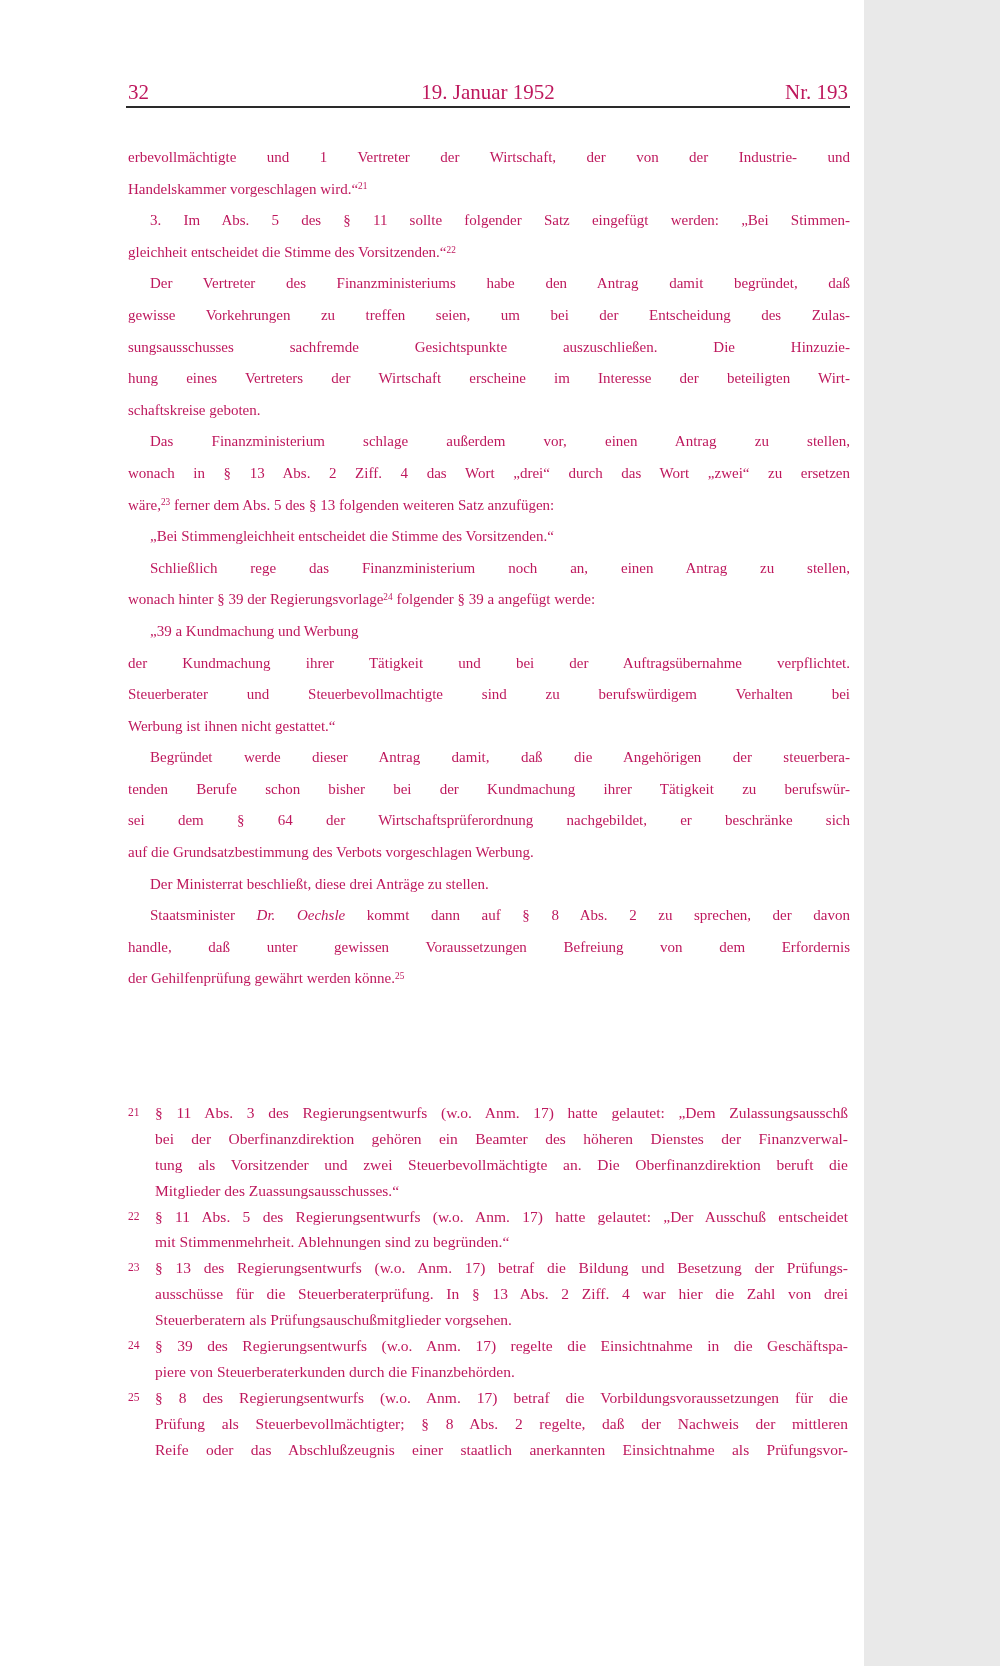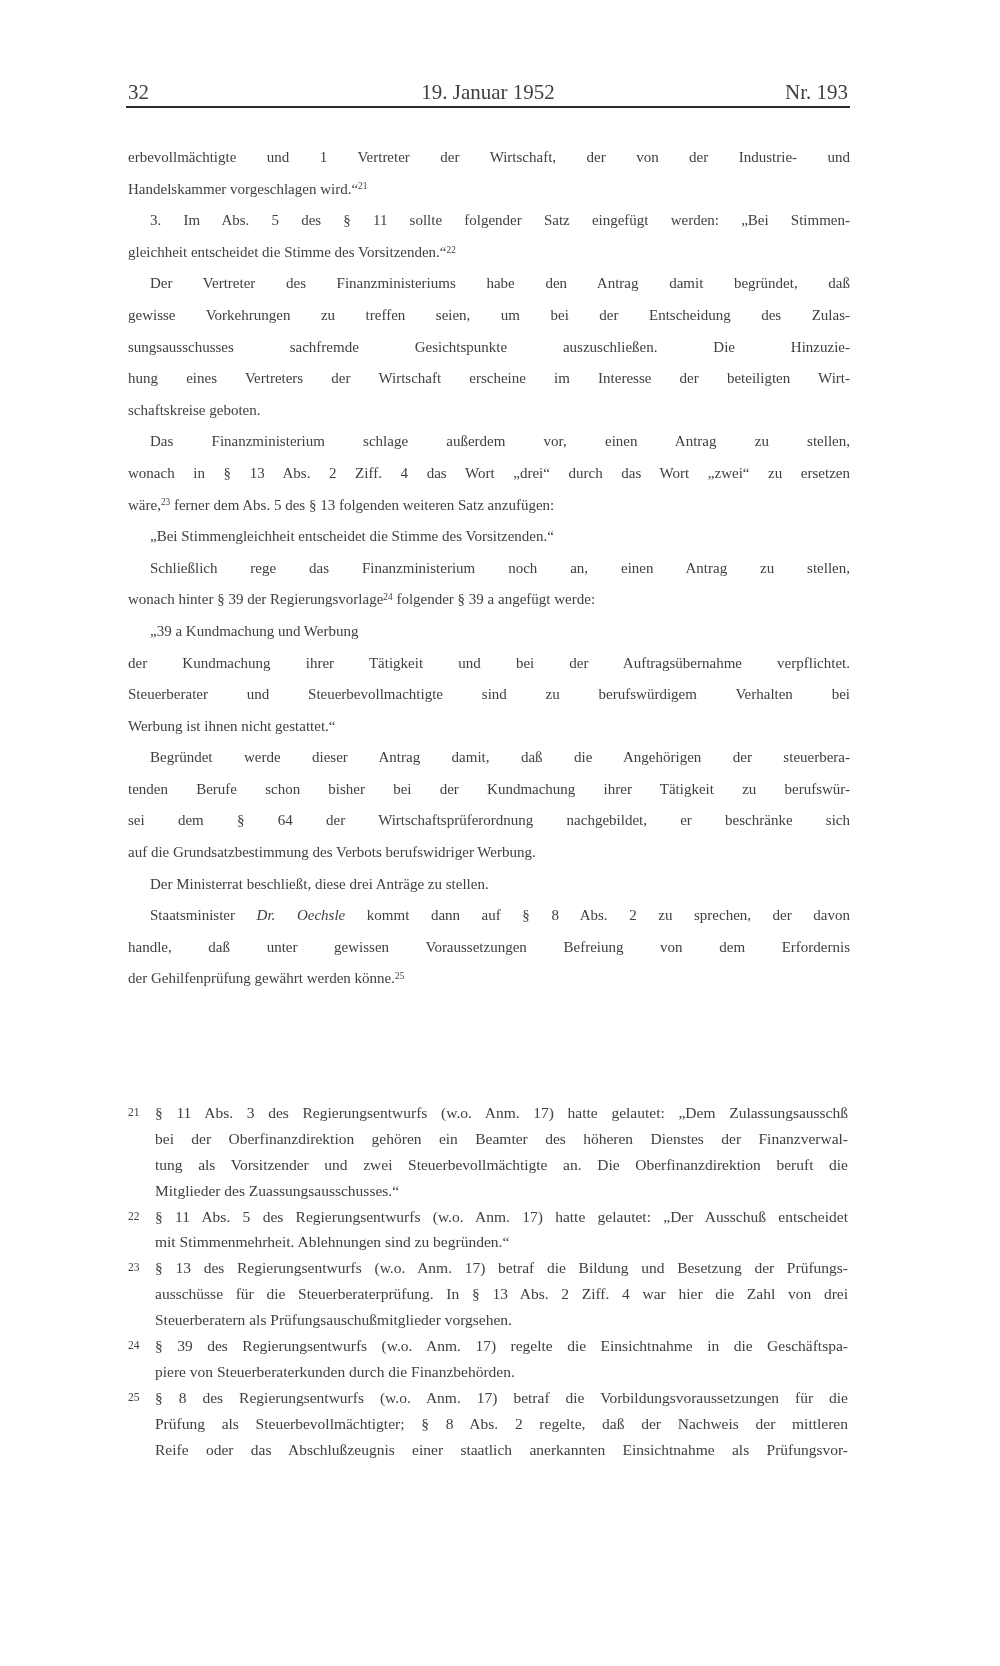--- a/index.html
+++ b/index.html
@@ -1,22 +1,22 @@
 <!DOCTYPE html>
 <html><head>
 <meta charset="utf-8">
 <style>
   html, body { margin: 0; padding: 0; background: #e9e9e9; }
   .page {
     position: relative;
-    width: 1000px;
+    width: 864px;
     height: 1666px;
     background: #ffffff;
     font-family: "Liberation Serif", "DejaVu Serif", serif;
-    color: #404040;
+    color: #be185d;
     overflow: hidden;
   }
 
   
   .head {
     position: absolute;
     top: 80px; left: 128px; width: 720px;
     display: flex; justify-content: space-between; align-items: baseline;
     font-size: 21px;
   }
@@ -113,21 +113,21 @@
       </div>
       <div>
         <div class="line j">der Kundmachung ihrer Tätigkeit und bei der Auftragsübernahme verpflichtet.</div>
         <div class="line j">Steuerberater und Steuerbevollmachtigte sind zu berufswürdigem Verhalten bei</div>
         <div class="line">Werbung ist ihnen nicht gestattet.“</div>
       </div>
       <div>
         <div class="line j ind">Begründet werde dieser Antrag damit, daß die Angehörigen der steuerbera-</div>
         <div class="line j">tenden Berufe schon bisher bei der Kundmachung ihrer Tätigkeit zu berufswür-</div>
         <div class="line j">sei dem § 64 der Wirtschaftsprüferordnung nachgebildet, er beschränke sich</div>
-        <div class="line">auf die Grundsatzbestimmung des Verbots berufswidriger Werbung.</div>
+        <div class="line">auf die Grundsatzbestimmung des Verbots vorgeschlagen Werbung.</div>
       </div>
       <div>
         <div class="line ind">Der Ministerrat beschließt, diese drei Anträge zu stellen.</div>
       </div>
       <div>
         <div class="line j ind">Staatsminister <em>Dr. Oechsle</em> kommt dann auf § 8 Abs. 2 zu sprechen, der davon</div>
         <div class="line j">handle, daß unter gewissen Voraussetzungen Befreiung von dem Erfordernis</div>
         <div class="line">der Gehilfenprüfung gewährt werden könne.<sup>25</sup></div>
       </div>
     </div>

